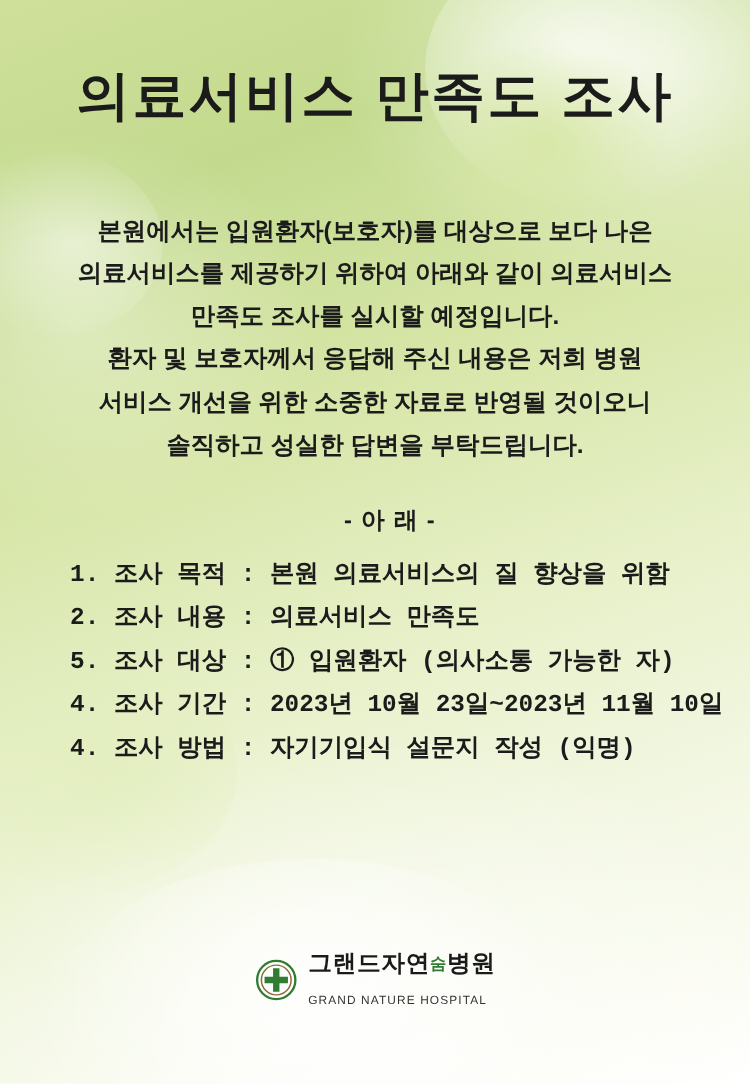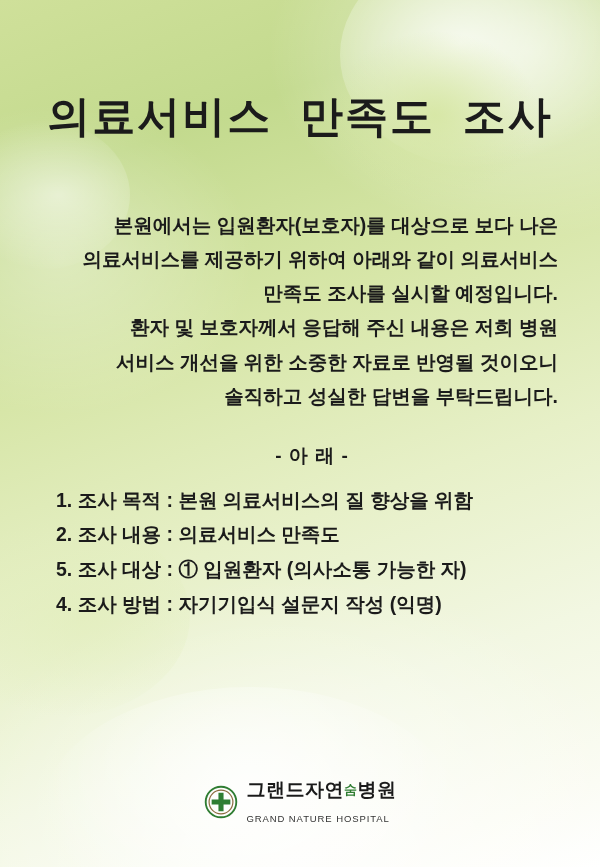--- a/index.html
+++ b/index.html
@@ -56,33 +56,33 @@
   .content {
     position: relative;
     z-index: 2;
     width: 100%;
     height: 100%;
     box-sizing: border-box;
   }
 
   .title {
     margin: 0;
-    padding-top: 88px;
+    padding-top: 48px;
     text-align: center;
     font-size: 43px;
     font-weight: bold;
     letter-spacing: 2px;
     color: #1b1b1b;
-    font-family: Liberation Mono, monospace;
+    font-family: Liberation Sans, sans-serif;
   }
 
   .intro {
     margin: 0;
     padding: 62px 42px 0 42px;
-    text-align: right;
+    text-align: center;
     font-size: 19.5px;
     line-height: 1.75;
     font-weight: bold;
     color: #1b1b1b;
     white-space: pre-line;
   }
 
   .divider-label {
     margin: 0;
     padding-top: 30px;
@@ -98,20 +98,21 @@
     margin: 0;
     padding: 14px 0 0 56px;
     list-style: none;
   }
   .items li {
     font-size: 19.5px;
     font-weight: bold;
     color: #1b1b1b;
     line-height: 1.78;
     white-space: pre-line;
+    font-family: Liberation Mono, monospace;
   }
   .sub-item {
     display: block;
     padding-left: 98px;
   }
 
   .contact {
     margin: 0;
     padding: 44px 0 0 46px;
     font-size: 19.5px;
@@ -119,21 +120,21 @@
     color: #1b1b1b;
   }
   .contact .diamond {
     margin-right: 8px;
   }
 
   .logo-row {
     position: absolute;
     left: 0;
     right: 0;
-    bottom: 43px;
+    bottom: 61px;
     display: flex;
     justify-content: center;
     align-items: center;
     gap: 9px;
   }
   .logo-mark {
     width: 34px;
     height: 34px;
     flex: 0 0 auto;
   }
@@ -182,20 +183,21 @@
 환자 및 보호자께서 응답해 주신 내용은 저희 병원
 서비스 개선을 위한 소중한 자료로 반영될 것이오니
 솔직하고 성실한 답변을 부탁드립니다.</p>
 
     <p class="divider-label">- 아        래 -</p>
 
     <ul class="items">
       <li>1. 조사 목적 : 본원 의료서비스의 질 향상을 위함</li>
       <li>2. 조사 내용 : 의료서비스 만족도</li>
       <li>5. 조사 대상 : ① 입원환자 (의사소통 가능한 자)</li>
+      <li>4. 조사 기간 : 2023년 10월 23일~2023년 11월 10일</li>
       <li>4. 조사 방법 : 자기기입식 설문지 작성 (익명)</li>
     </ul>
 
 
     <div class="logo-row">
       <svg class="logo-mark" viewBox="0 0 40 40">
         <circle cx="20" cy="20" r="18" fill="none" stroke="#2f7d32" stroke-width="2.2"></circle>
         <circle cx="20" cy="20" r="14" fill="none" stroke="#8c6b3f" stroke-width="1.4"></circle>
         <path d="M17 9 h6 v8 h8 v6 h-8 v8 h-6 v-8 h-8 v-6 h8 z" fill="#2f7d32"></path>
       </svg>

